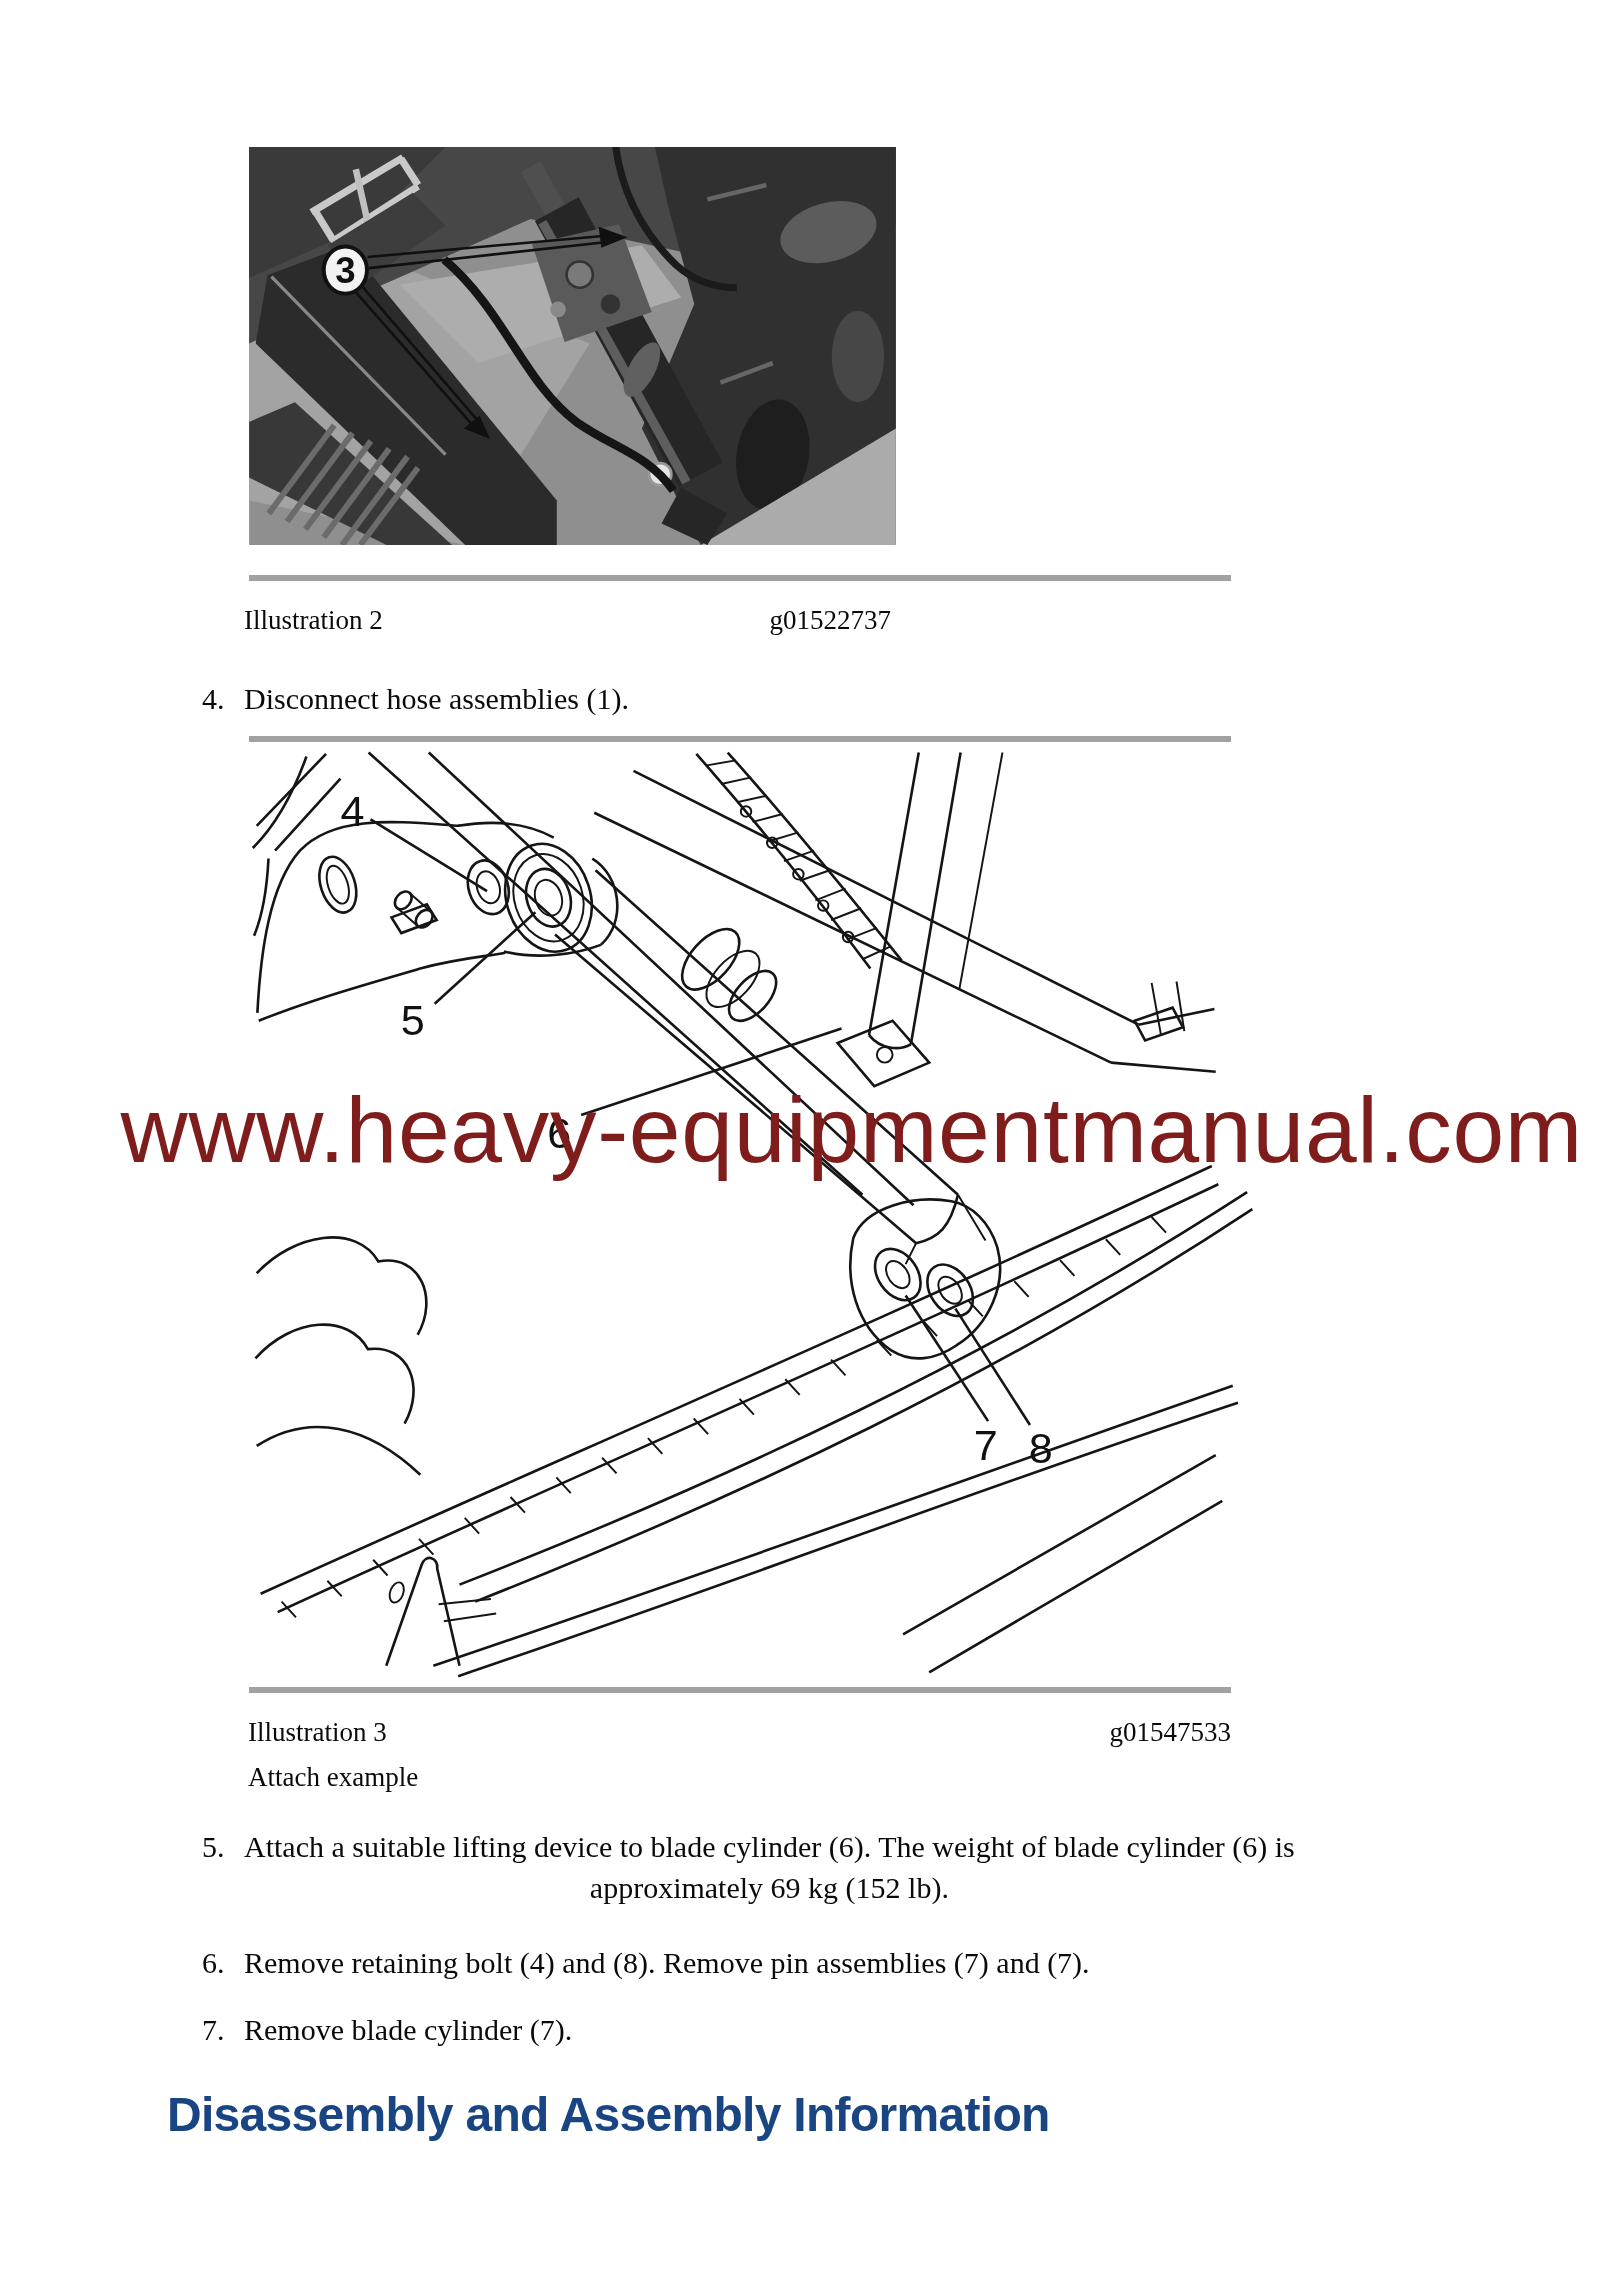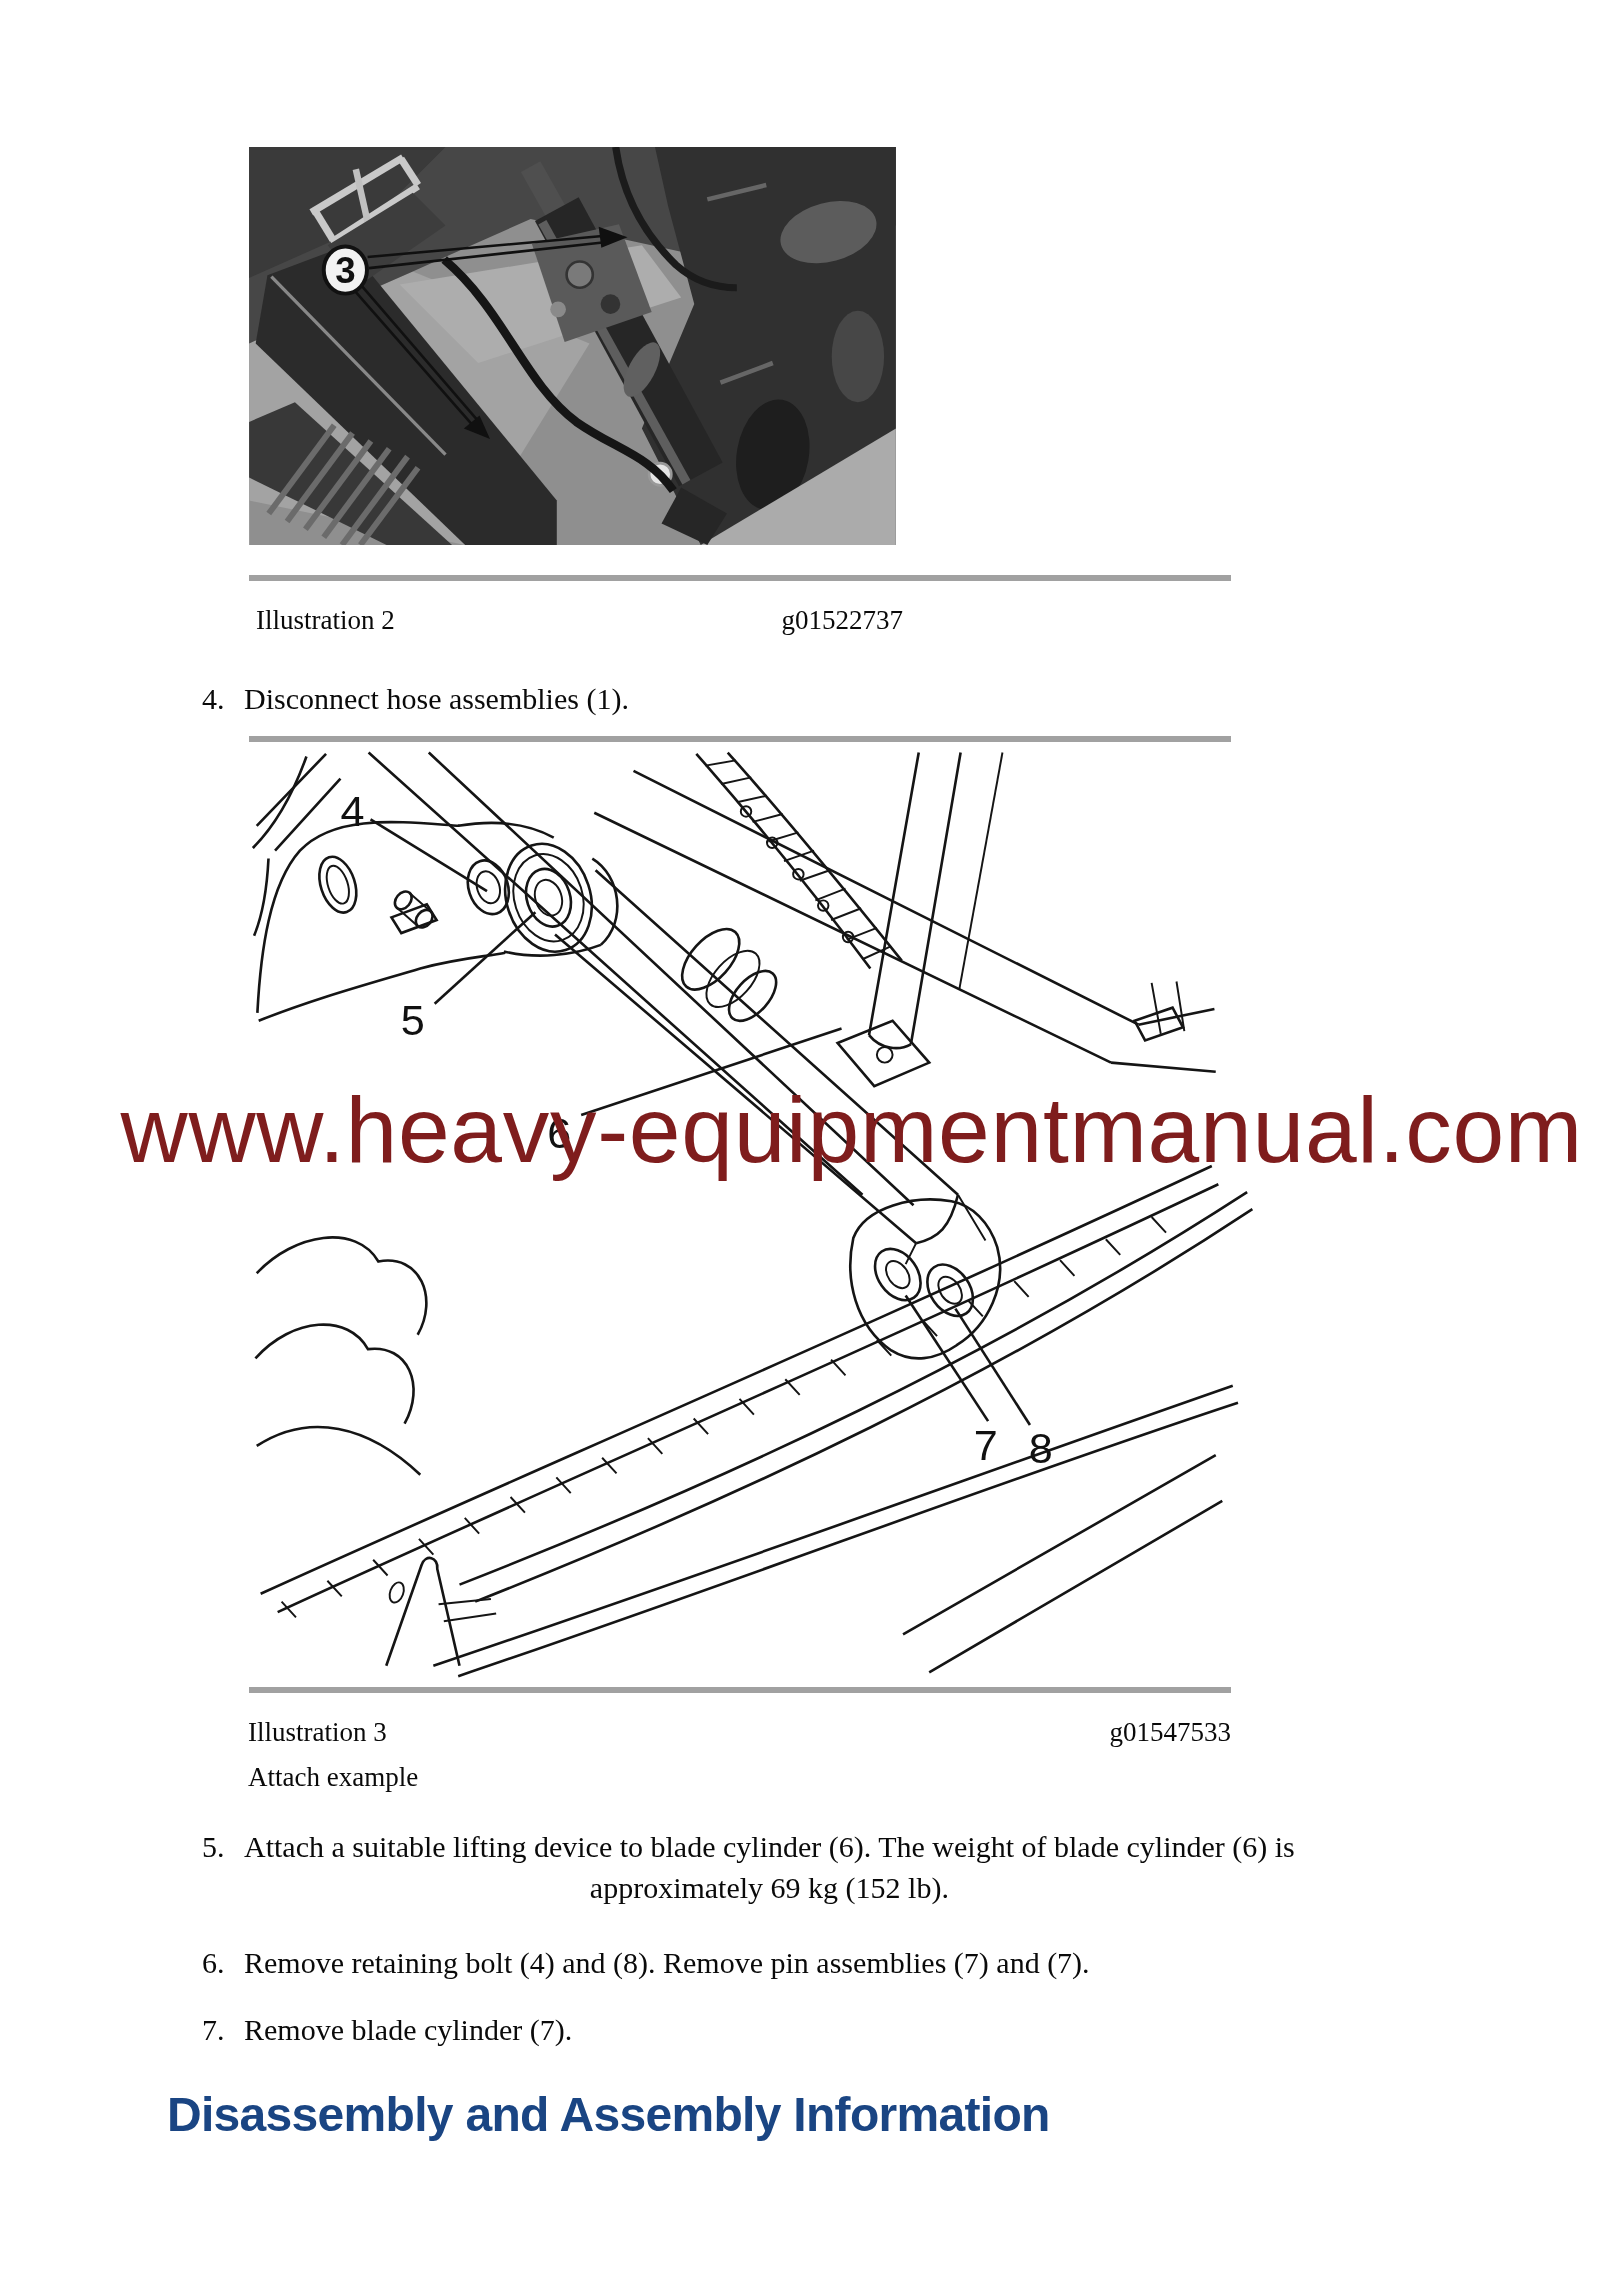--- a/index.html
+++ b/index.html
@@ -14,21 +14,21 @@
   .rule{position:absolute;height:5.9px;background:#a1a1a1;}
   .rule1{left:249px;top:575px;width:982px;}
   .rule2{left:249px;top:736px;width:982px;}
   .rule3{left:249px;top:1687px;width:982px;}
 
   .photo{position:absolute;left:249px;top:147px;width:647px;height:398px;}
   .drawing{position:absolute;left:118px;top:746px;width:1400px;height:942px;}
 
   .caption-row{position:absolute;display:flex;justify-content:space-between;
     font-size:27px;line-height:30px;}
-  .caption-row.fig2{left:256px;top:605px;width:647px;}
+  .caption-row.fig2{left:244px;top:605px;width:647px;}
   .caption-row.fig3{left:248px;top:1717px;width:983px;gap:44px;}
   .caption-note{position:absolute;left:248px;top:1762px;font-size:27px;line-height:30px;}
 
   .step{position:absolute;font-size:30px;line-height:41px;}
   .step .num{position:absolute;left:0;top:0;}
   .step .txt{position:absolute;left:42px;top:0;white-space:nowrap;}
   .step .txt .ln{display:block;text-align:center;}
   .step4{left:202px;top:678px;}
   .step5{left:202px;top:1826px;}
   .step6{left:202px;top:1942px;}

